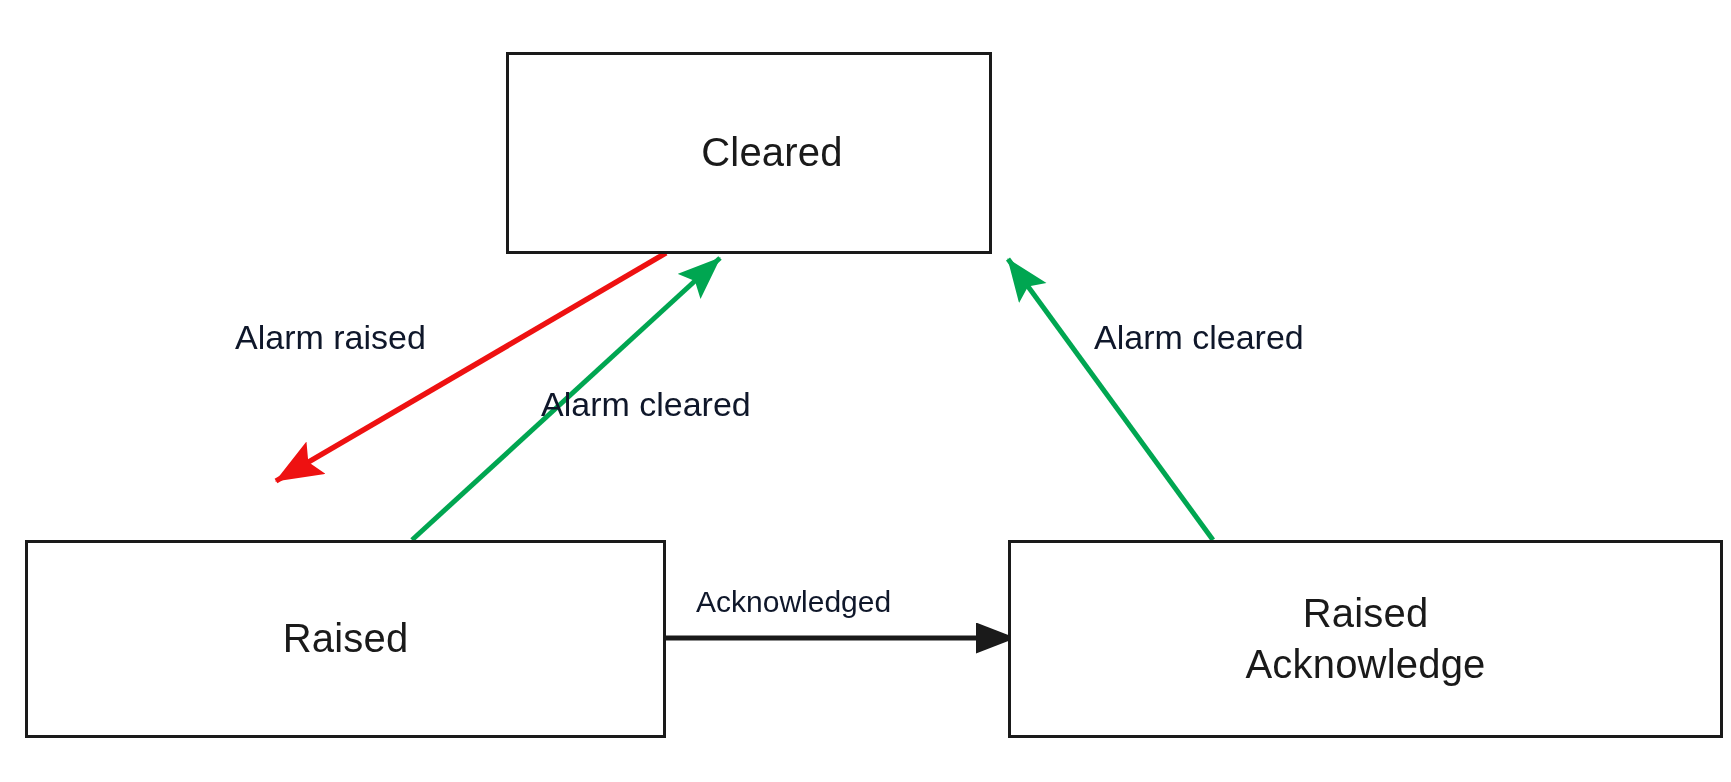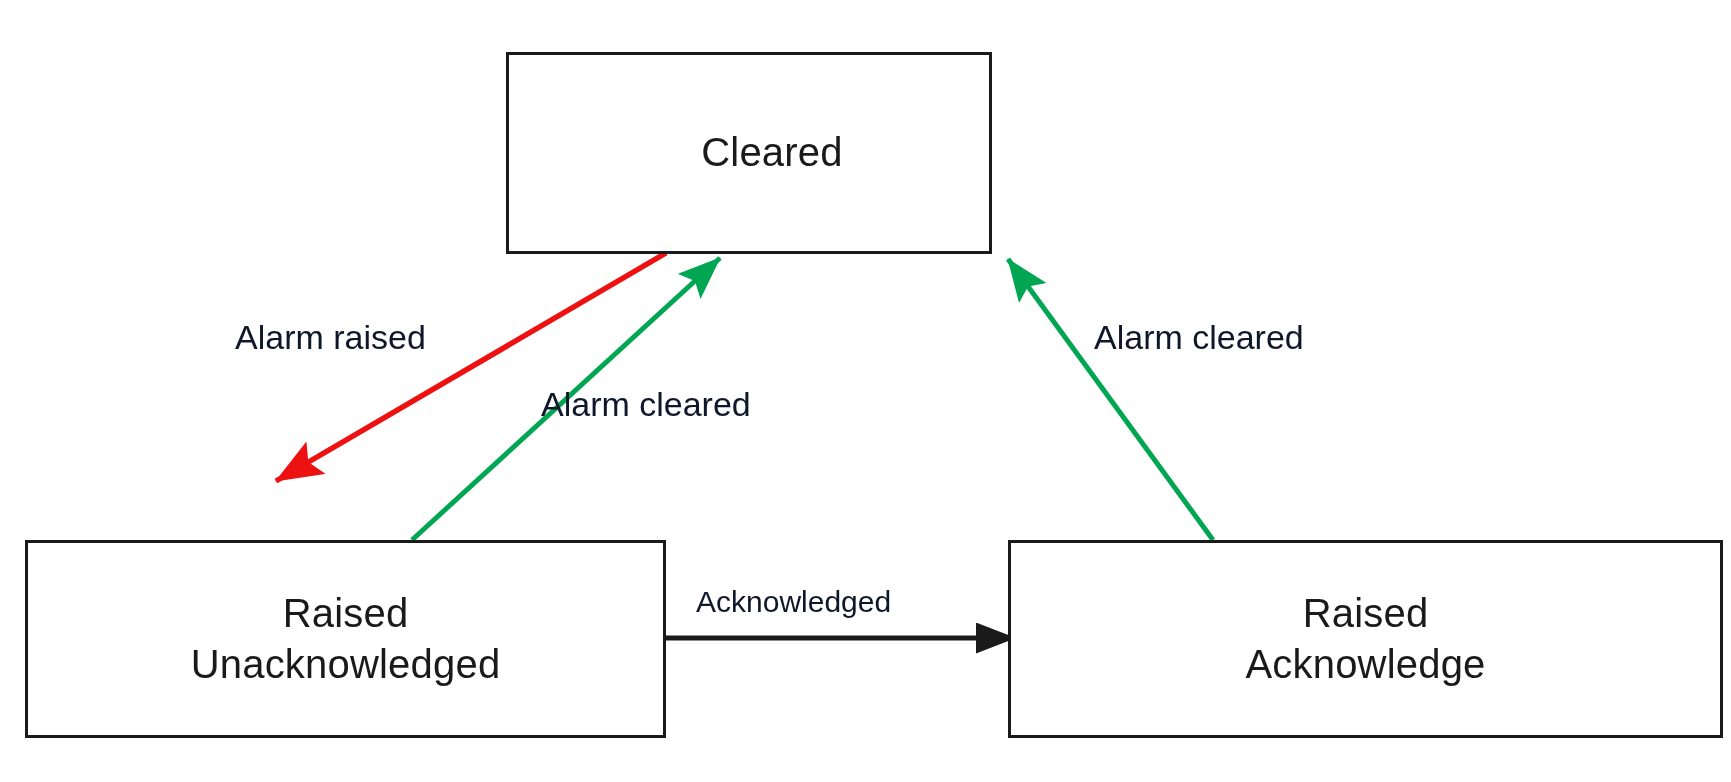--- a/index.html
+++ b/index.html
@@ -121,21 +121,20 @@
 
     <line x1="666" y1="638" x2="1015" y2="638" stroke="#1a1a1a" stroke-width="5" marker-end="url(#arrow-black)"></line>
   </svg>
 
   <div class="state-box" id="box-cleared">
     <div class="state-label">Cleared</div>
   </div>
 
   <div class="state-box" id="box-raised-unack">
     <div class="state-label">Raised</div>
-    <div class="state-label">Unacknowledged</div>
   </div>
 
   <div class="state-box" id="box-raised-ack">
     <div class="state-label">Raised</div>
     <div class="state-label">Acknowledge</div>
   </div>
 
   <div class="edge-label big" id="label-alarm-raised">Alarm raised</div>
 
   <div class="edge-label big" id="label-alarm-cleared-left">Alarm cleared</div>

